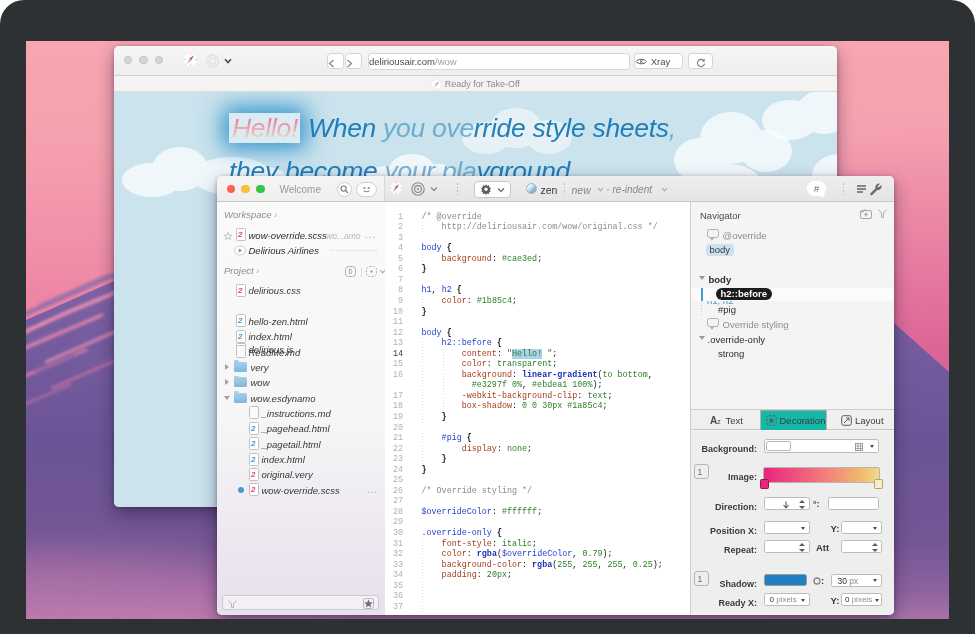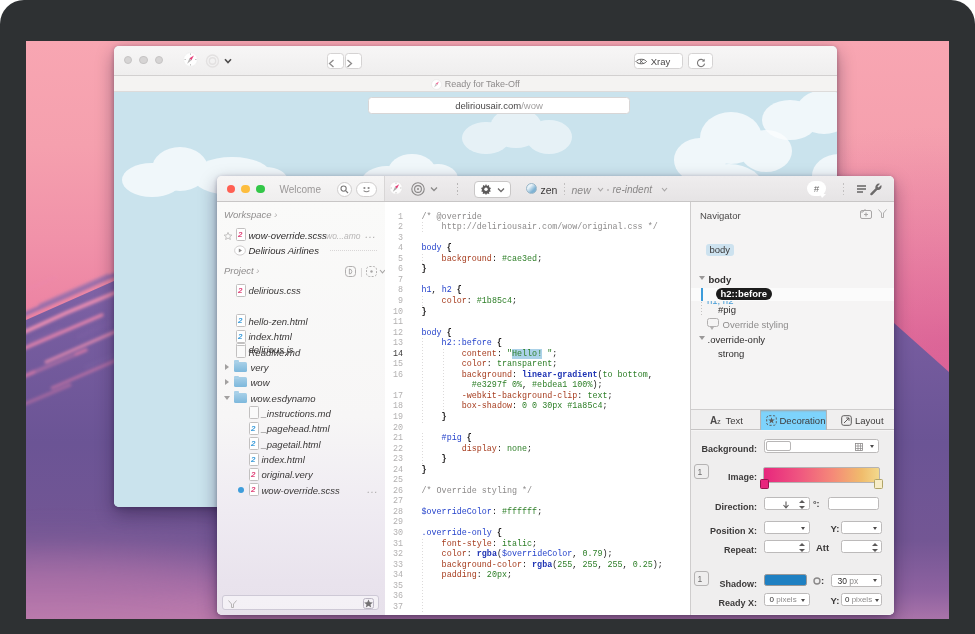--- a/index.html
+++ b/index.html
@@ -16,21 +16,21 @@
 
 #browser { left:88px; top:5px; width:723px; height:461px; background:#cae3ed; }
 #btitle { position:absolute; left:0; top:0; width:100%; height:30px; background:linear-gradient(#f7f6f6,#efeeee); border-radius:5px 5px 0 0; border-bottom:1px solid #d2d0d0; }
 #bready { position:absolute; left:0; top:30px; width:100%; height:16px; background:#f4f3f2; border-bottom:1px solid #dddbda; font-size:9px; color:#8e8b8b; text-align:center; line-height:16px; }
 #bpage { position:absolute; left:0; top:46px; width:723px; height:415px; overflow:hidden; border-radius:0 0 5px 5px; background:#cae3ed; }
 .tl { position:absolute; border-radius:50%; width:8.5px; height:8.5px; }
 .cl { position:absolute; opacity:.75; filter:blur(0.7px); }
 .cloud { position:absolute; background:#fdfeff; border-radius:50%; }
 .btn-ish { position:absolute; }
 .bbtn { position:absolute; top:7px; height:16px; background:#fff; border:1px solid #d5d3d3; border-radius:3.5px; }
-#urlfield { position:absolute; left:254px; top:7px; width:262px; height:17px; background:#fff; border:1px solid #d8d6d6; border-radius:3.5px; font-size:9.5px; color:#4a4848; text-align:center; line-height:15px;margin-top:44px; }
+#urlfield { position:absolute; left:254px; top:7px; width:262px; height:17px; background:#fff; border:1px solid #d8d6d6; border-radius:3.5px; font-size:9.5px; color:#4a4848; line-height:15px; }
 #heading { position:absolute; left:115px; top:14.5px; width:620px; font-size:26.5px; font-style:italic; font-weight:normal; color:rgba(16,117,180,.92); line-height:43.5px; letter-spacing:-0.3px; }
 #heading .lt { color:rgba(70,150,197,.7); }
 #hello { position:relative; color:transparent; background:linear-gradient(180deg,#e3297f 10%,#eb8f92 60%,#ebdea1 95%); -webkit-background-clip:text; background-clip:text; padding:0 2px 0 3px; margin-right:1px; box-shadow:0 0 22px 6px rgba(26,133,196,.85); }
 #hello::before { content:""; position:absolute; inset:0; background:rgba(255,255,255,.30); }
 
 #editor { left:190.5px; top:135px; width:677px; height:439px; background:#fff; }
 #etoolbar { position:absolute; left:0; top:0; width:677px; height:26px; background:linear-gradient(#efedee,#e6e4e5); border-bottom:1px solid #c8c6c6; border-radius:5px 5px 0 0; }
 #etoolbar .side { position:absolute; left:0; top:0; width:168px; height:25px; background:linear-gradient(#f6f5f5,#efeeee); border-radius:5px 0 0 0; border-right:1px solid #d8d6d6; }
 #esidebar { position:absolute; left:0; top:26px; width:174px; height:413px; background:linear-gradient(180deg,#fafaf9 0%,#f7f6f6 52%,#efebf2 75%,#e9e3ed 92%,#e7e1eb 100%); border-right:1px solid #d5d3d3; border-radius:0 0 0 5px;font-style:italic; }
 #ecode { position:absolute; left:168.5px; top:26px; width:304.5px; height:413px; background:#fff; overflow:hidden; }
@@ -67,21 +67,21 @@
 .guide { position:absolute; width:1px; background:repeating-linear-gradient(#dcdada 0 1px,transparent 1px 3px); }
 
 #enav { position:absolute; left:0; top:0; width:204px; height:205.5px; background:#f5f4f4; }
 .nrow { position:absolute; left:0; width:204px; height:13.5px; }
 .ntxt { position:absolute; top:1.5px; font-size:9.5px; }
 .bub { position:absolute; left:16.5px; top:1px; width:12px; height:9px; border:1px solid #b2b0b0; border-radius:2.5px; }
 .bub::after { content:""; position:absolute; left:2px; bottom:-3.5px; border-left:2px solid transparent; border-right:2.5px solid transparent; border-top:3.5px solid #b2b0b0; }
 .ntri { position:absolute; left:8px; top:3.5px; width:0; height:0; border-left:3.5px solid transparent; border-right:3.5px solid transparent; border-top:4.5px solid #9a9898; }
 #etabs { position:absolute; left:0; top:206.5px; width:204px; height:21px; background:#f0efef; border-top:1px solid #cfcdcd; border-bottom:1px solid #c6c4c4; }
 .tab { position:absolute; top:0; height:20px; font-size:9.5px; color:#3c3a3a; line-height:21px; }
-.tab.sel { background:#7dd3fc; border-left:1px solid #b8b6b6; border-right:1px solid #b8b6b6; box-shadow:inset 0 2px 2px -1px #a5a4a4; }
+.tab.sel { background:#14b8a6; border-left:1px solid #b8b6b6; border-right:1px solid #b8b6b6; box-shadow:inset 0 2px 2px -1px #a5a4a4; }
 #einsp { position:absolute; left:0; top:228.5px; width:204px; height:183.5px; background:#efeeee; }
 .ilbl { position:absolute; right:137.5px; font-size:9px; font-weight:bold; color:#3c3a3a; white-space:nowrap; }
 .ifld { position:absolute; background:#fff; border:1px solid #bcbaba; border-radius:2.5px; }
 .dar { position:absolute; width:0; height:0; border-left:2.8px solid transparent; border-right:2.8px solid transparent; border-top:3.6px solid #4c4a4a; }
 .stp { position:absolute; right:3px; top:2px; width:7px; height:9px; }
 .stp::before { content:""; position:absolute; left:0.5px; top:0; border-left:3px solid transparent; border-right:3px solid transparent; border-bottom:3.6px solid #5c5a5a; }
 .stp::after { content:""; position:absolute; left:0.5px; bottom:0; border-left:3px solid transparent; border-right:3px solid transparent; border-top:3.6px solid #5c5a5a; }
 .badge { position:absolute; left:4.5px; width:13px; height:13px; border:1px solid #b5b3b3; border-radius:3px; background:#efeeee; }
 .badge::before { content:""; position:absolute; left:-2.5px; top:-2.5px; width:13px; height:13px; border:1px solid #b5b3b3; border-radius:3px; background:#efeeee; }
 .badge::after { content:"1"; position:absolute; left:1.5px; top:0.5px; font-size:8.5px; color:#6c6a6a; }
@@ -156,20 +156,21 @@
         </div>
         <div class="cl" style="left:648px;top:-2px;width:120px;height:60px;">
           <div class="cloud" style="left:0;top:10px;width:56px;height:40px;"></div>
           <div class="cloud" style="left:34px;top:0;width:56px;height:44px;"></div>
           <div class="cloud" style="left:72px;top:14px;width:48px;height:36px;"></div>
         </div>
         <div class="cl" style="left:692px;top:62px;width:60px;height:70px;">
           <div class="cloud" style="left:6px;top:0;width:54px;height:44px;"></div>
           <div class="cloud" style="left:0;top:30px;width:60px;height:42px;"></div>
         </div>
+        <h2 id="heading"><span id="hello">Hello!</span> When <span class="lt">you ove</span>rride style sheets<span class="lt">,</span><br>they become <span class="lt">your pla</span>yground<span class="lt">.</span></h2>
       </div>
       <div id="btitle">
         <div class="tl" style="left:9.5px;top:9.75px;background:#d6d4d4;border:0.5px solid #c6c4c4;"></div>
         <div class="tl" style="left:25px;top:9.75px;background:#d6d4d4;border:0.5px solid #c6c4c4;"></div>
         <div class="tl" style="left:40.5px;top:9.75px;background:#d6d4d4;border:0.5px solid #c6c4c4;"></div>
         <div class="btn-ish" style="left:69px;top:6px;width:15px;height:15px;">
           <svg width="15" height="15" viewBox="0 0 16 16">
             <circle cx="8" cy="8" r="7.4" fill="#fefefe" stroke="#ededed" stroke-width="0.8"></circle>
             <path d="M8 1.5 V3.2 M8 12.8 V14.5 M1.5 8 H3.2 M12.8 8 H14.5" stroke="#c5c3c3" stroke-width="1"></path>
             <path d="M11.6 3.6 L9 8.8 L6.9 6.7 Z" fill="#e73e78"></path>
@@ -406,20 +407,24 @@
         <div id="enav">
           <span style="position:absolute;left:9.5px;top:7.5px;font-size:9.5px;color:#4c4a4a;">Navigator</span>
           <svg style="position:absolute;left:169px;top:6.5px;" width="12" height="10" viewBox="0 0 12 10">
               <rect x="0.5" y="1.5" width="11" height="8" rx="1.5" fill="none" stroke="#a8a6a6"></rect>
               <path d="M0.5 3 L3 3 L4 1 L6 1" fill="none" stroke="#a8a6a6"></path>
               <path d="M6 3.5 L6 7.5 M4 5.5 L8 5.5" stroke="#a8a6a6" stroke-width="1.1"></path>
             </svg>
           <svg style="position:absolute;left:187.5px;top:7px;" width="9" height="9" viewBox="0 0 9 9">
               <path d="M0.5 0.5 L3.5 4 L3.5 8.5 L5.5 8.5 L5.5 4 L8.5 0.5" fill="none" stroke="#a8a6a6" stroke-width="0.9"></path>
             </svg>
+          <div class="nrow" style="top:26px;">
+              <span class="bub"></span>
+              <span class="ntxt" style="left:32px;color:#8e8c8c;">@override</span>
+            </div>
           <div class="nrow" style="top:41px;">
               <span style="position:absolute;left:15px;top:0.5px;height:12.5px;padding:0 4px;background:#cde2ef;border-radius:3px;font-size:9.5px;line-height:12.5px;color:#3a3838;">body</span>
             </div>
           <div class="nrow" style="top:43px;margin-top:48px;">
               <span class="ntxt" style="left:16.5px;color:#429bd6;">h1, h2</span>
             </div>
           <div class="nrow" style="top:70.7px;">
               <span class="ntri"></span>
               <span class="ntxt" style="left:18px;font-weight:bold;color:#2e2c2c;">body</span>
             </div>

